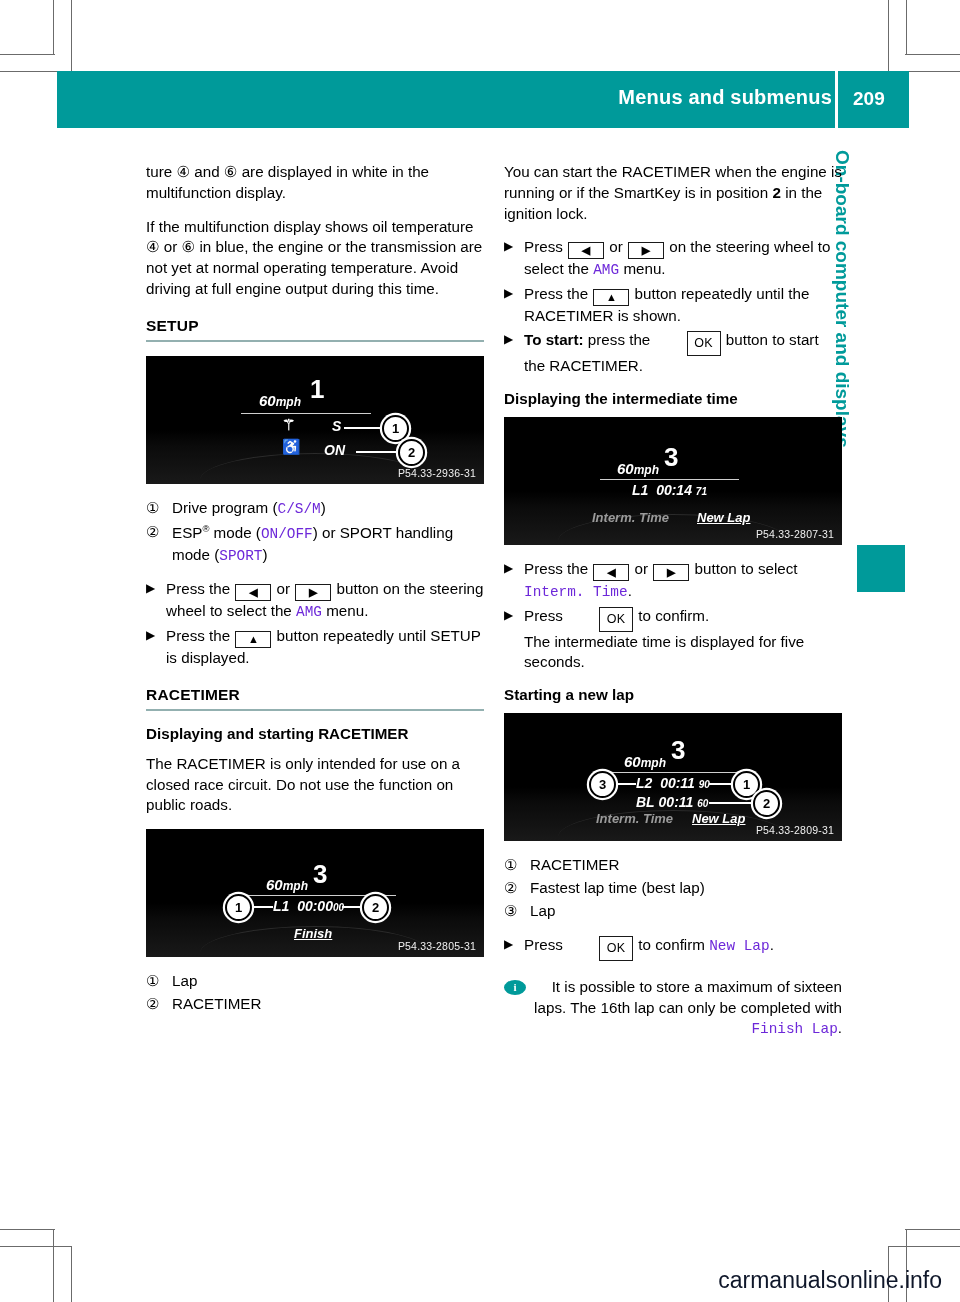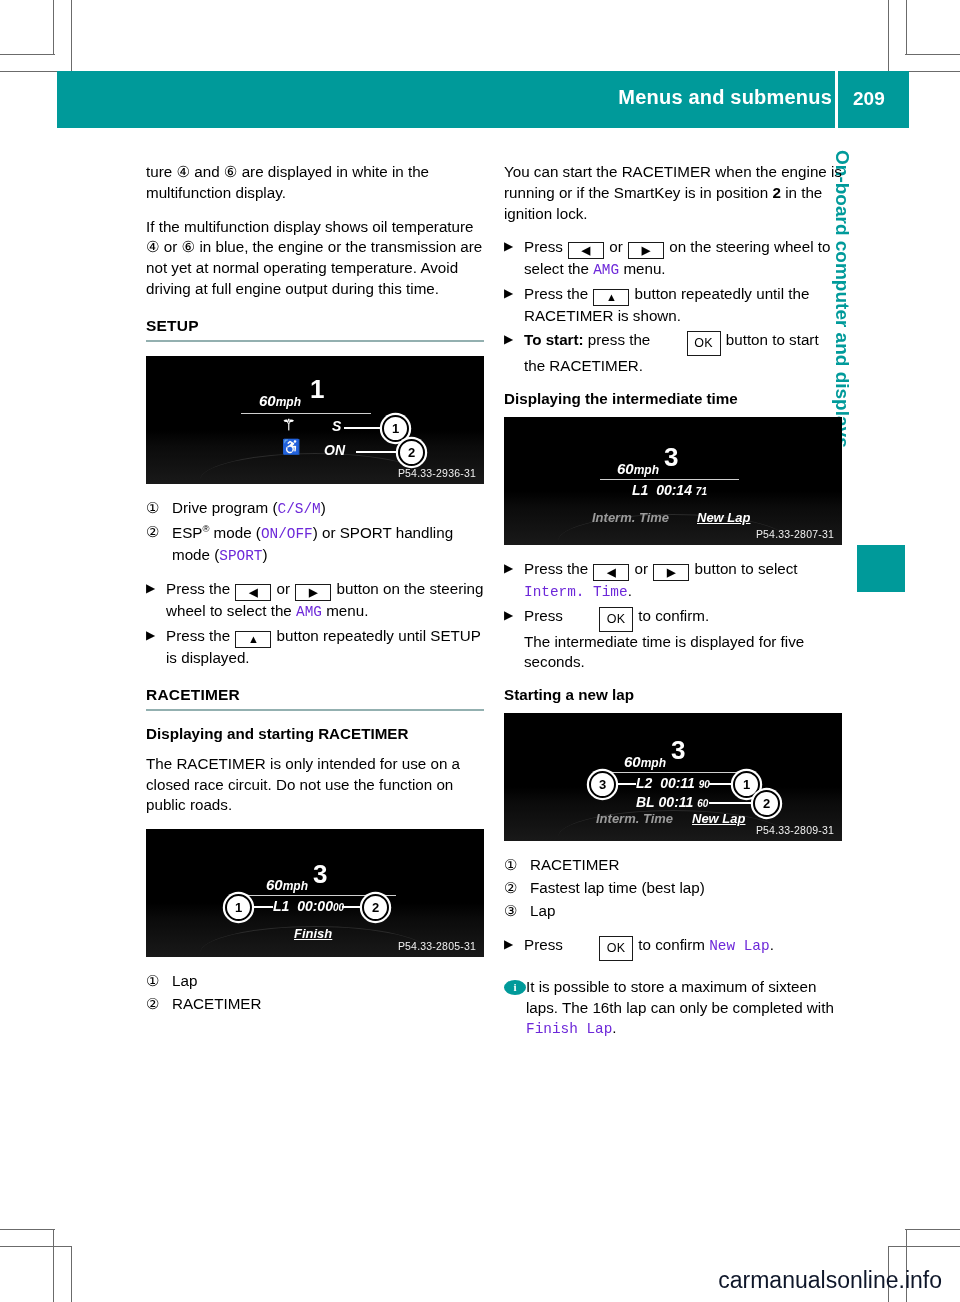--- a/index.html
+++ b/index.html
@@ -133,21 +133,21 @@
     width: 15px; height: 15px;
     border-radius: 50%;
     background: #009a9a;
     color: #ffffff;
     font-size: 11px; font-weight: bold;
     font-family: "Liberation Serif", serif;
     text-align: center;
     line-height: 15px;
     margin-top: 3px;
   }
-  .note-text { flex: 1; }
+  .note-text { flex: 1; text-align: right; }
 
   
   .keycap {
     display: inline-block;
     border: 1.3px solid #1a1a1a;
     background: #ffffff;
     padding: 0 4px;
     margin: 0 1px;
     font-size: 12px;
     line-height: 15px;

